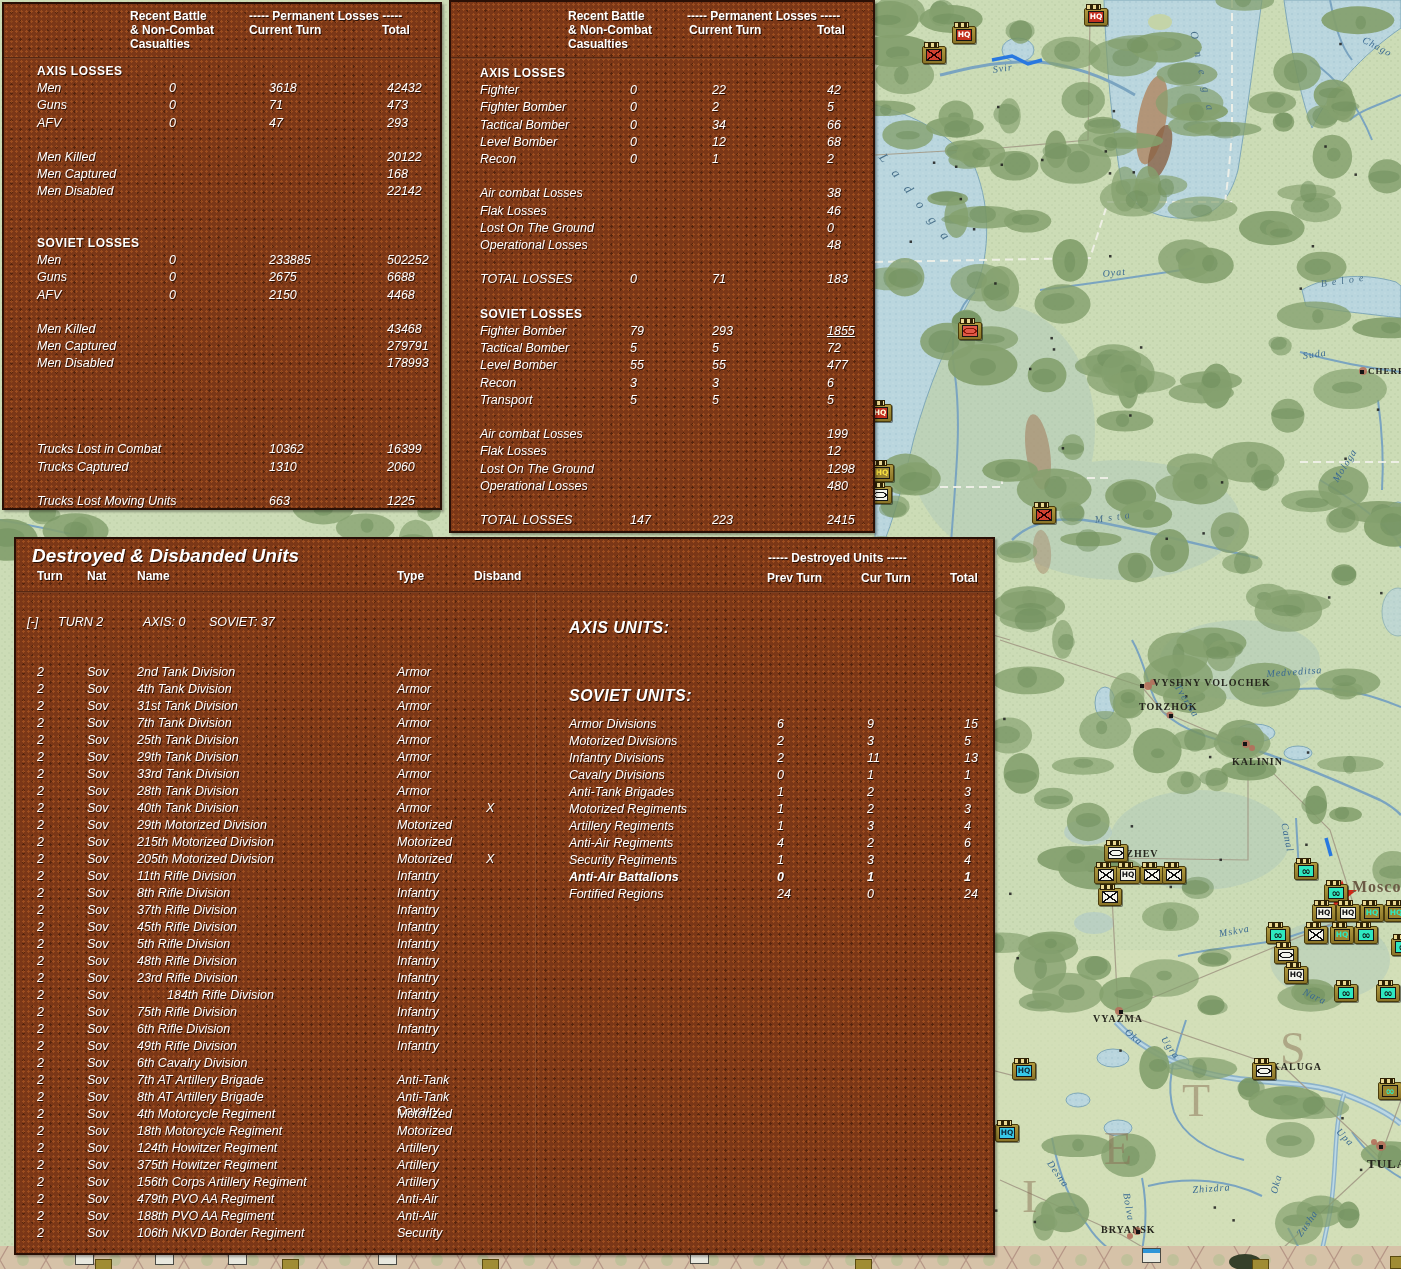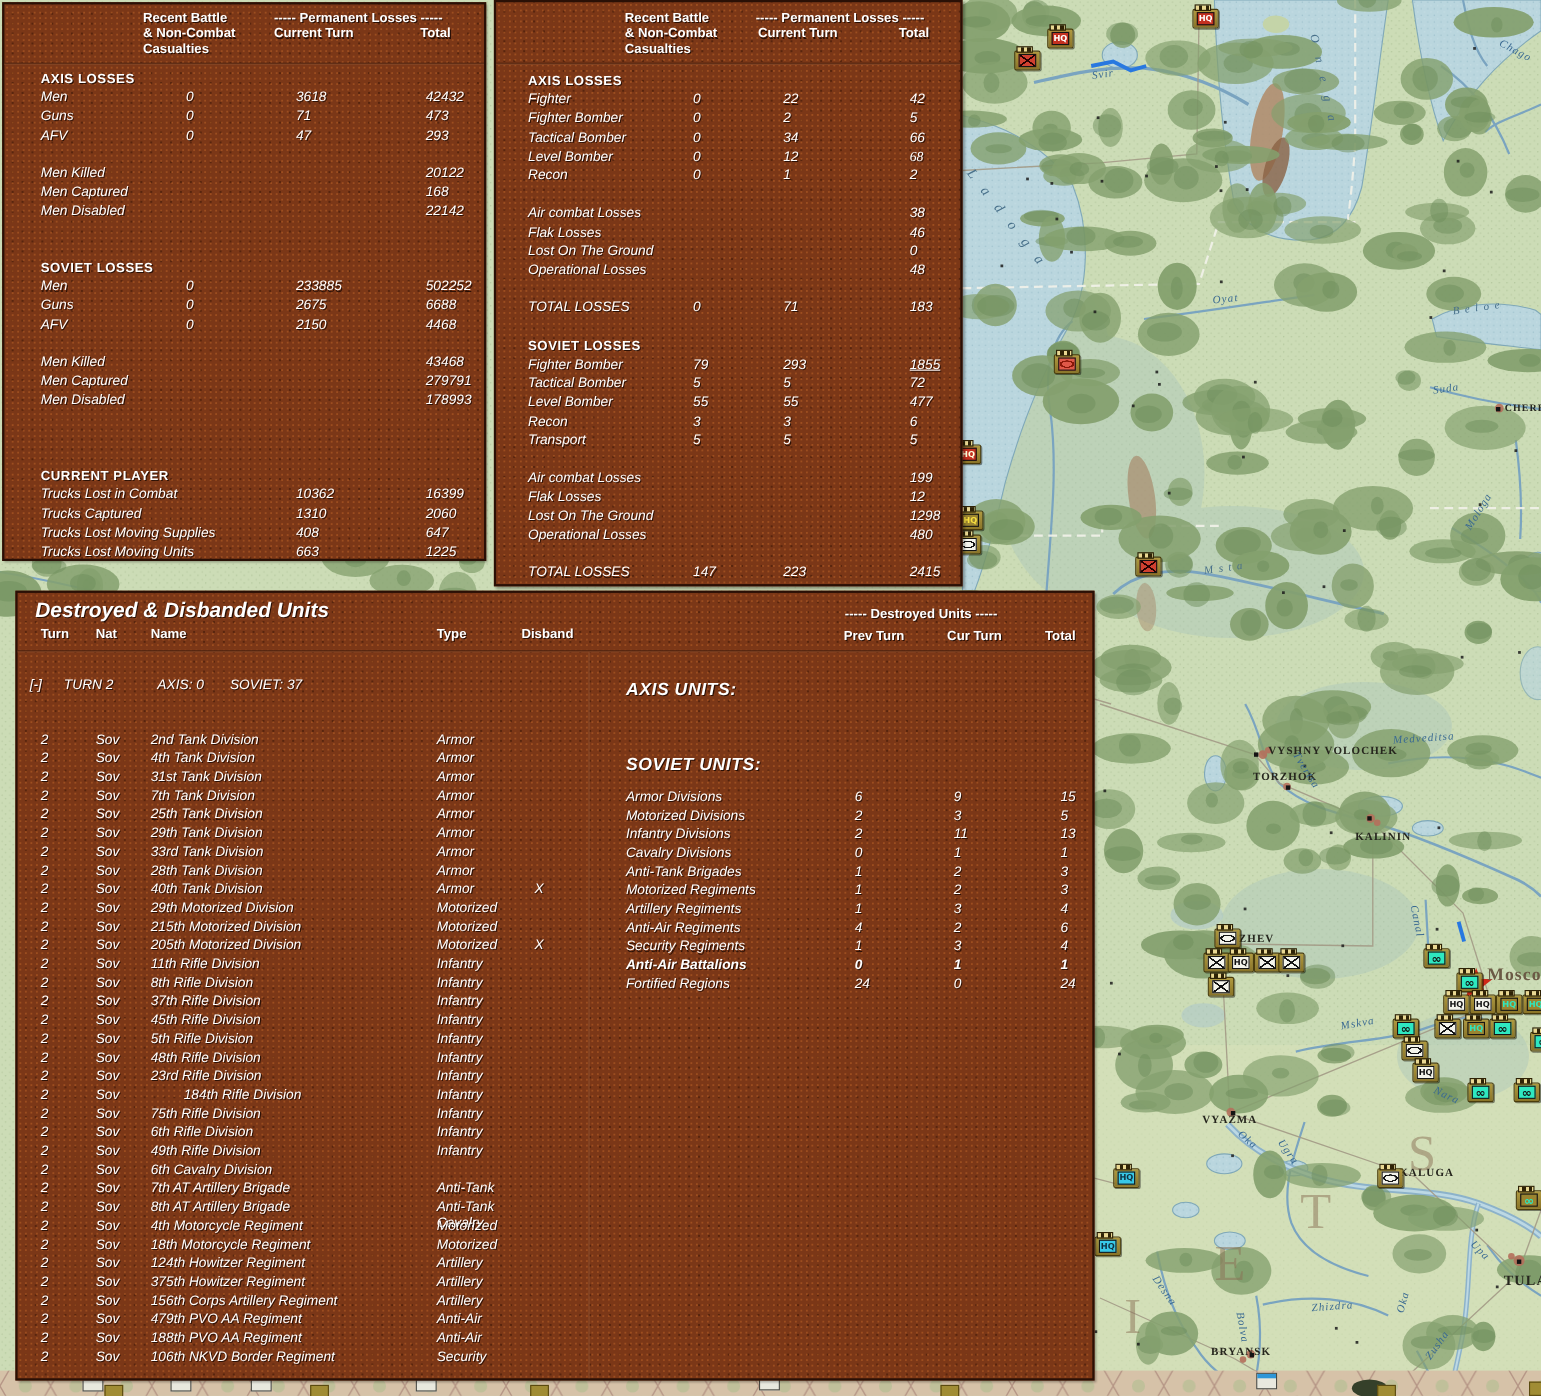--- a/index.html
+++ b/index.html
@@ -893,37 +893,29 @@
         <span style="left: 383px;">43468</span>
       </div>
       <div class="prow" style="top: 279.2px;">
         <span style="left: 33px;">Men Captured</span>
         <span style="left: 383px;">279791</span>
       </div>
       <div class="prow" style="top: 296.4px;">
         <span style="left: 33px;">Men Disabled</span>
         <span style="left: 383px;">178993</span>
       </div>
-      <div class="prow psec" style="top: 365.2px;">
-        <span style="left: 33px;">CURRENT PLAYER</span>
-      </div>
       <div class="prow" style="top: 382.4px;">
         <span style="left: 33px;">Trucks Lost in Combat</span>
         <span style="left: 265px;">10362</span>
         <span style="left: 383px;">16399</span>
       </div>
       <div class="prow" style="top: 399.6px;">
         <span style="left: 33px;">Trucks Captured</span>
         <span style="left: 265px;">1310</span>
         <span style="left: 383px;">2060</span>
-      </div>
-      <div class="prow" style="top: 416.8px;">
-        <span style="left: 33px;">Trucks Lost Moving Supplies</span>
-        <span style="left: 265px;">408</span>
-        <span style="left: 383px;">647</span>
       </div>
       <div class="prow" style="top: 434px;">
         <span style="left: 33px;">Trucks Lost Moving Units</span>
         <span style="left: 265px;">663</span>
         <span style="left: 383px;">1225</span>
       </div>
     </div>
 </div>
 
 <div class="panel" id="panel-air" style="left:449px;top:0;width:422px;height:529px;">
@@ -953,21 +945,21 @@
       <div class="prow" style="top: 57.6px;">
         <span style="left: 29px;">Tactical Bomber</span>
         <span style="left: 179px;">0</span>
         <span style="left: 261px;">34</span>
         <span style="left: 376px;">66</span>
       </div>
       <div class="prow" style="top: 74.8px;">
         <span style="left: 29px;">Level Bomber</span>
         <span style="left: 179px;">0</span>
         <span style="left: 261px;">12</span>
-        <span style="left: 376px; font-family: Liberation Serif, serif;">68</span>
+        <span style="left: 376px;">68</span>
       </div>
       <div class="prow" style="top: 92px;">
         <span style="left: 29px;">Recon</span>
         <span style="left: 179px;">0</span>
         <span style="left: 261px;">1</span>
         <span style="left: 376px;">2</span>
       </div>
       <div class="prow" style="top: 126.4px;">
         <span style="left: 29px;">Air combat Losses</span>
         <span style="left: 376px;">38</span>

